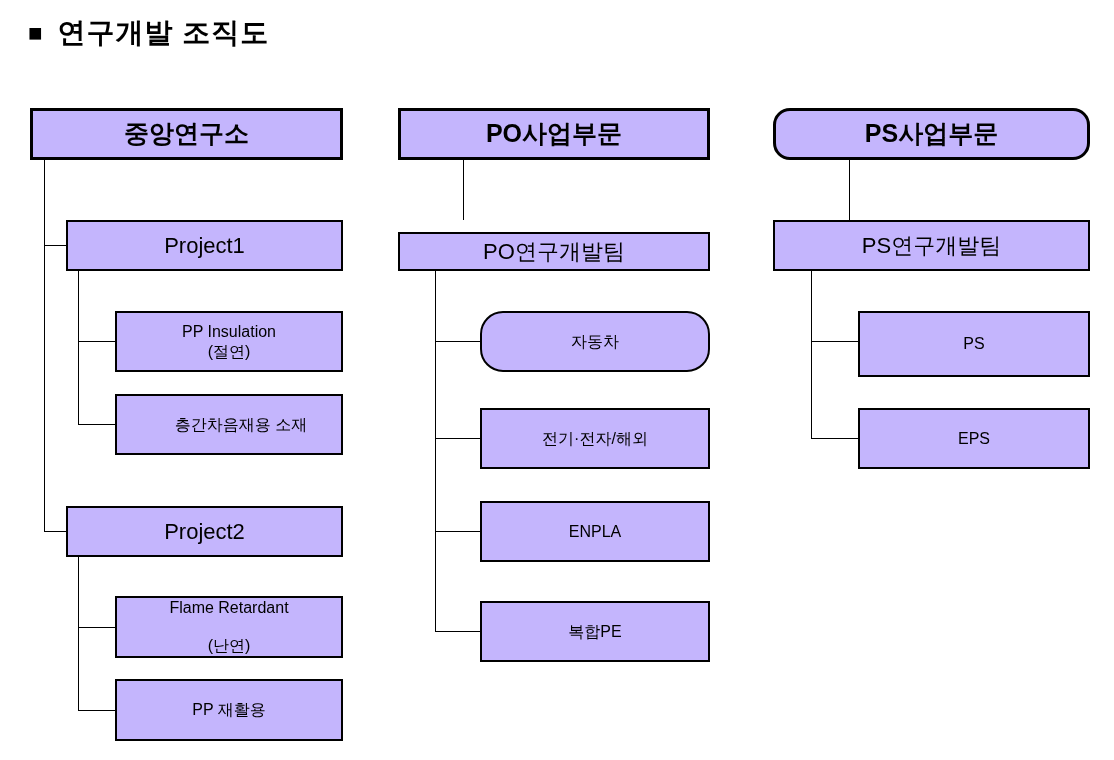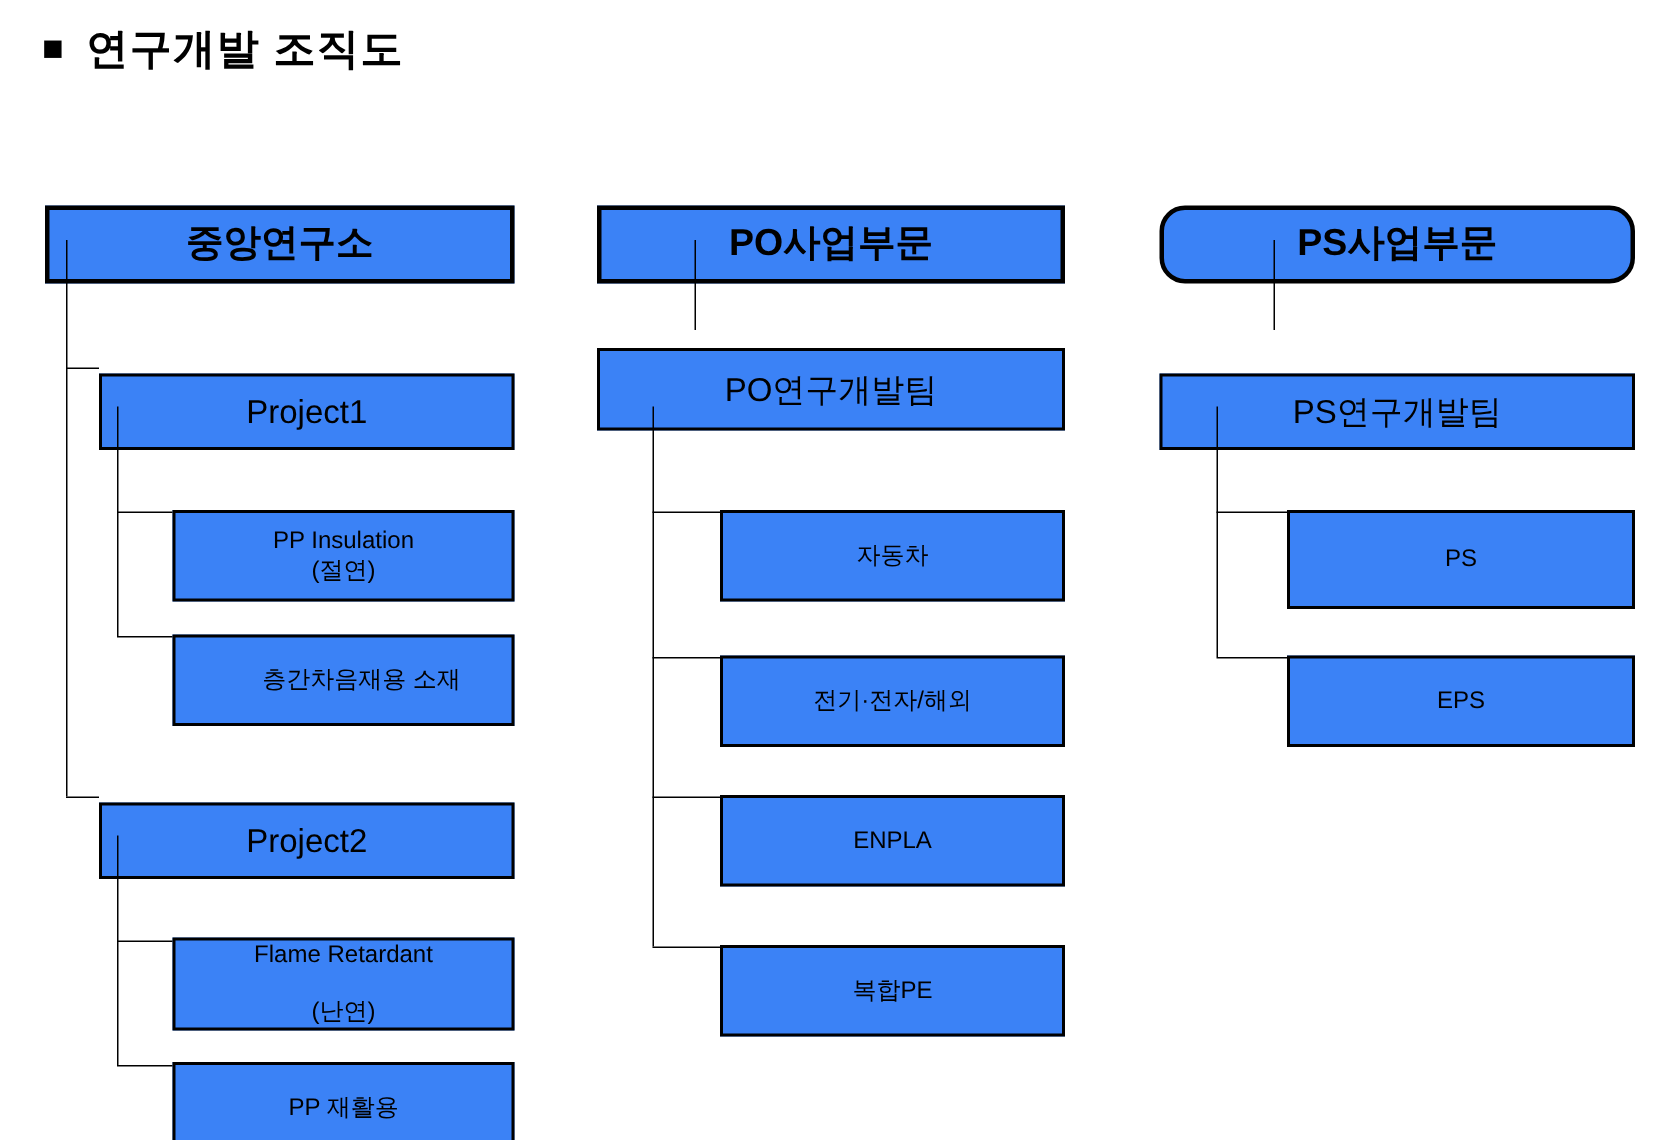--- a/index.html
+++ b/index.html
@@ -22,29 +22,28 @@
     font-weight: 700;
     letter-spacing: 1px;
     display: flex;
     align-items: center;
     gap: 14px;
   }
   .title .bullet { font-size: 24px; line-height: 1; }
 
   .box {
     position: absolute;
-    background: #3b82f6;
+    background: #c4b5fd;
     border: 2px solid #000000;
     display: flex;
     flex-direction: column;
     align-items: center;
     justify-content: center;
     text-align: center;
     line-height: 1.25;
-    margin-top: 29px;
   }
   .box.hdr  { border-width: 3px; font-size: 25px; font-weight: 700; }
   .box.lvl2 { border-width: 2px; font-size: 22px; font-weight: 400; }
   .box.lvl3 { border-width: 2px; font-size: 16px; font-weight: 400; }
 
   .vline, .hline {
     position: absolute;
     background: #000000;
   }
   .vline { width: 1px; }
@@ -89,23 +88,23 @@
   <div class="hline" style="left:44px; top:531px; width:22px;"></div>
   <div class="vline" style="left:78px; top:271px; height:153px;"></div>
   <div class="hline" style="left:78px; top:341px; width:37px;"></div>
   <div class="hline" style="left:78px; top:424px; width:37px;"></div>
   <div class="vline" style="left:78px; top:557px; height:153px;"></div>
   <div class="hline" style="left:78px; top:627px; width:37px;"></div>
   <div class="hline" style="left:78px; top:710px; width:37px;"></div>
 
   <div class="box hdr" style="left:398px; top:108px; width:312px; height:52px;">PO사업부문</div>
 
-  <div class="box lvl2" style="left:398px; top:203px; width:312px; height:55px;">PO연구개발팀</div>
+  <div class="box lvl2" style="left:398px; top:232px; width:312px; height:39px;">PO연구개발팀</div>
 
-  <div class="box lvl3" style="left:480px; top:311px; width:230px; height:61px;">
+  <div class="box lvl3" style="left:480px; top:311px; width:230px; height:61px;border-radius:23px;">
     <span>자동차</span>
   </div>
 
   <div class="box lvl3" style="left:480px; top:408px; width:230px; height:61px;">
     <span>전기·전자/해외</span>
   </div>
 
   <div class="box lvl3" style="left:480px; top:501px; width:230px; height:61px;">
     <span>ENPLA</span>
   </div>

